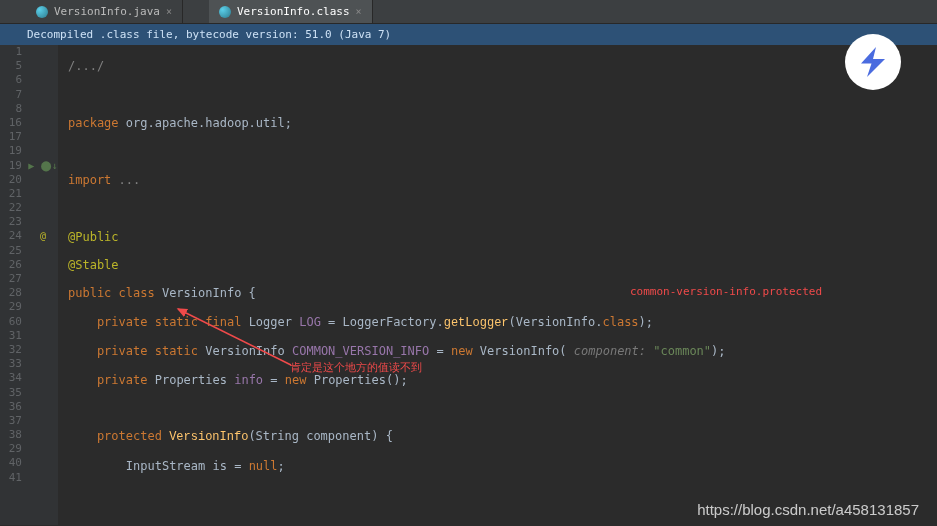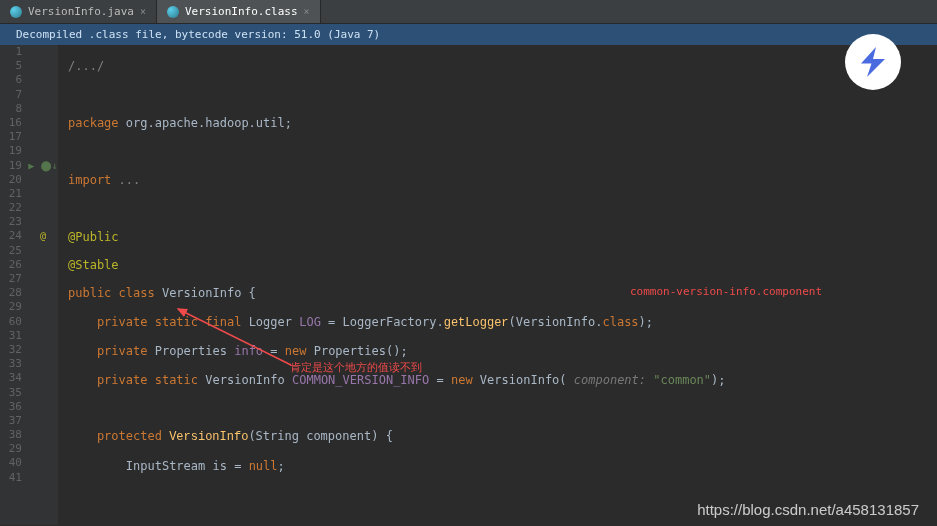--- a/index.html
+++ b/index.html
@@ -20,41 +20,42 @@
   border-bottom: 1px solid #282828;
 }
 .tab {
   display: flex;
   align-items: center;
   padding: 3px 10px;
   gap: 6px;
   color: #bbb;
   font-size: 11px;
   border-right: 1px solid #282828;
+  margin-left: 26px;
 }
 .tab.active {
   background: #4e5254;
   color: #fff;
 }
 .tab-icon {
   width: 12px;
   height: 12px;
   border-radius: 50%;
   background: radial-gradient(circle at 30% 30%, #5bcfe9, #2d7b8e);
   display: inline-block;
 }
 .tab-close {
   color: #888;
   font-size: 10px;
   cursor: pointer;
 }
 .banner {
   background: #2d5176;
   color: #cde1f5;
-  padding: 4px 16px;
+  padding: 4px 27px;
   font-size: 11px;
 }
 .editor-wrap {
   display: flex;
   height: calc(526px - 24px - 22px);
 }
 .gutter {
   background: #313335;
   color: #606366;
   text-align: right;
@@ -195,42 +196,42 @@
 <div><span class="fold">/.../</span></div>
 <div> </div>
 <div><span class="kw">package </span><span>org.apache.hadoop.util;</span></div>
 <div> </div>
 <div><span class="kw">import </span><span class="fold">...</span></div>
 <div> </div>
 <div><span class="ann">@Public</span></div>
 <div><span class="ann">@Stable</span></div>
 <div><span class="kw">public class </span><span>VersionInfo {</span></div>
 <div><span class="kw">    private static final </span><span>Logger </span><span style="color:#9876aa">LOG</span><span> = LoggerFactory.</span><span class="fn">getLogger</span><span>(VersionInfo.</span><span class="kw">class</span><span>);</span></div>
+<div><span class="kw">    private static </span><span>VersionInfo </span><span style="color:#9876aa">COMMON_VERSION_INFO</span><span> = </span><span class="kw">new </span><span>VersionInfo( </span><span class="hint">component: </span><span class="str">"common"</span><span>);</span></div>
 <div><span class="kw">    private </span><span>Properties </span><span style="color:#9876aa">info</span><span> = </span><span class="kw">new </span><span>Properties();</span></div>
-<div><span class="kw">    private static </span><span>VersionInfo </span><span style="color:#9876aa">COMMON_VERSION_INFO</span><span> = </span><span class="kw">new </span><span>VersionInfo( </span><span class="hint">component: </span><span class="str">"common"</span><span>);</span></div>
 <div> </div>
 <div><span class="kw">    protected </span><span class="fn">VersionInfo</span><span>(String component) {</span></div>
 <div><span>        InputStream is = </span><span class="kw">null</span><span>;</span></div>
 <div> </div>
 
 
 
 
 
 
 
 
 
 
 
 
 
 
 
-    <span class="annotation-red" style="top:240px; left:572px;">common-version-info.component</span>
+    <span class="annotation-red" style="top:240px; left:572px;">common-version-info.protected</span>
     <span class="annotation-red" style="top:316px; left:232px;">肯定是这个地方的值读不到</span>
     <svg class="arrow-svg" style="top:258px; left:108px;" width="140" height="70">
       <defs>
           <marker id="ah" markerWidth="8" markerHeight="8" refX="6" refY="3" orient="auto">
             <path d="M0,0 L7,3 L0,6 Z" fill="#f04a4a"></path>
           </marker>
         </defs>
       <line x1="125" y1="62" x2="12" y2="6" stroke="#f04a4a" stroke-width="1.5" marker-end="url(#ah)"></line>
     </svg>
   </div>

